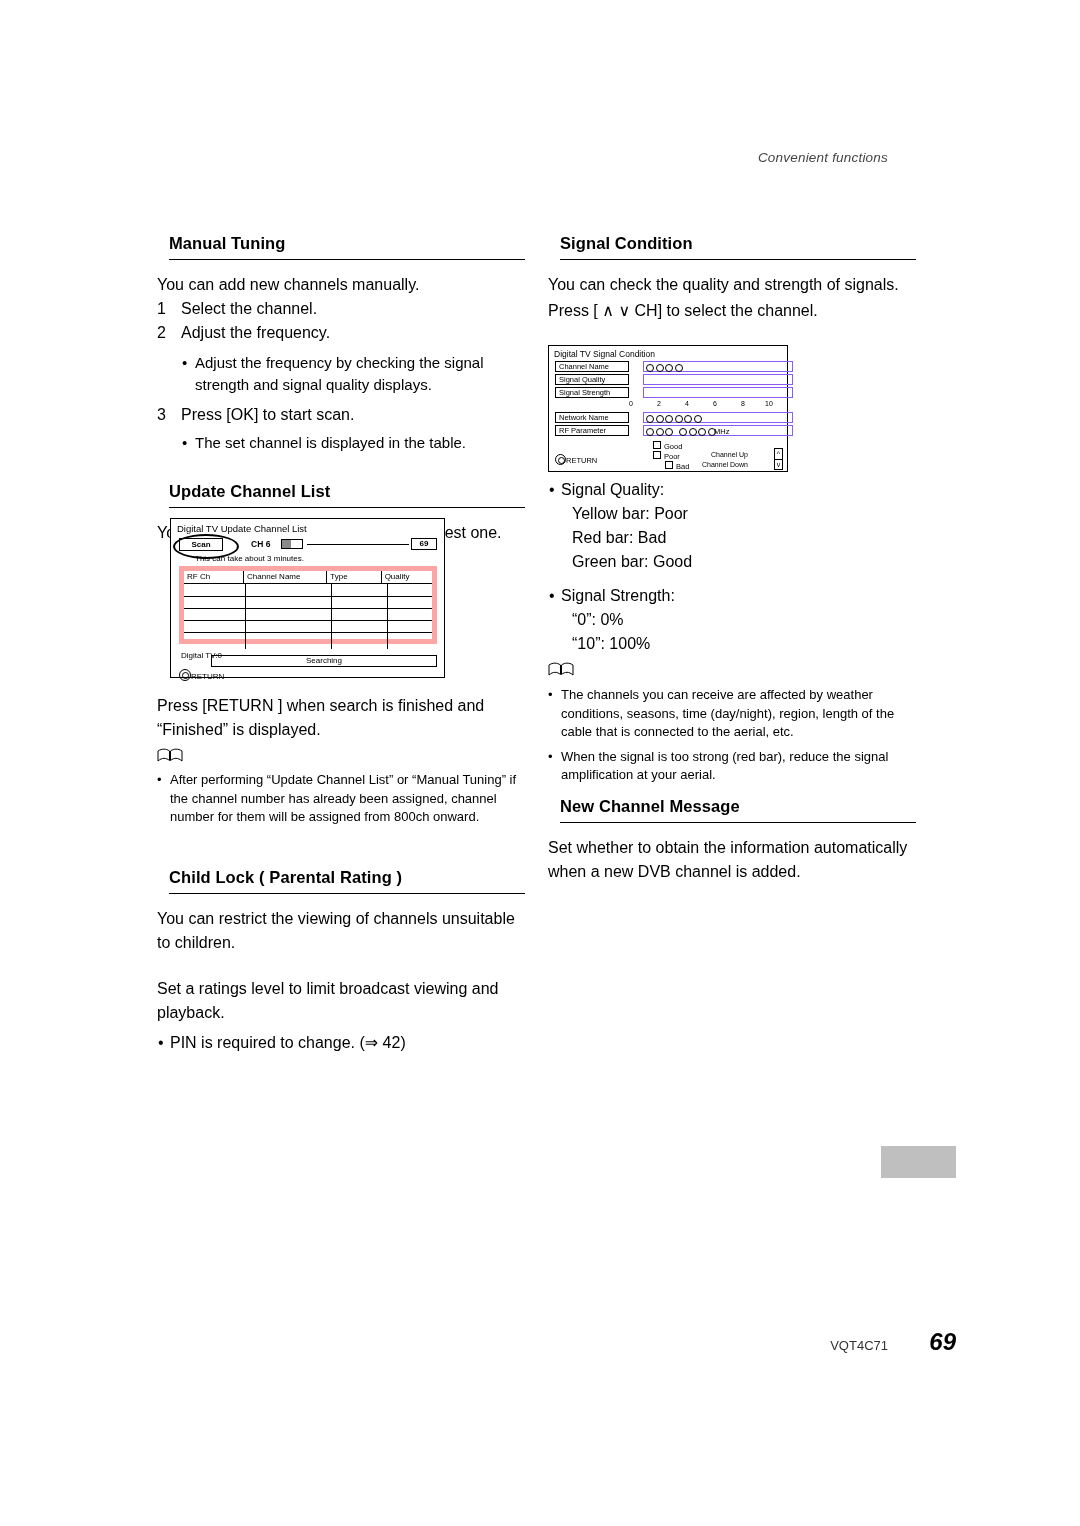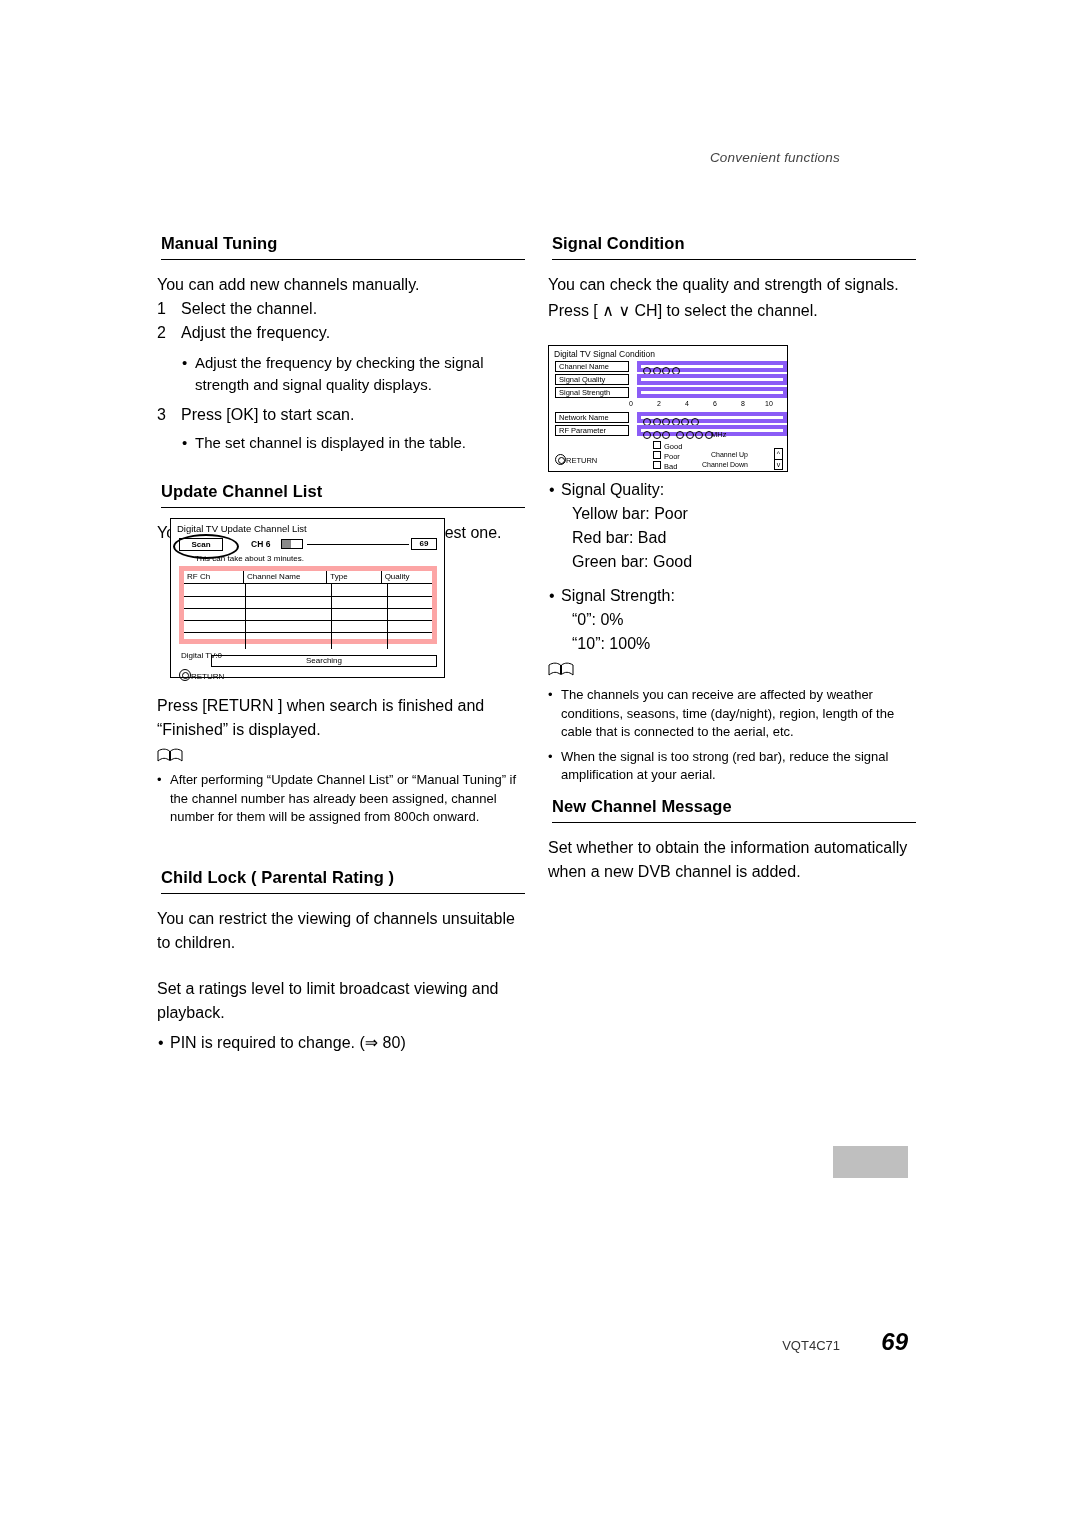--- a/index.html
+++ b/index.html
@@ -13,20 +13,21 @@
     position: relative;
     font-family: "Liberation Sans", sans-serif;
     color: #000;
     overflow: hidden;
   }
   .page {
     position: absolute;
     left: 0; top: 0;
     width: 1000px;
     height: 1526px;
+    padding-left: 48px;
   }
   
   .running-head {
     position: absolute;
     right: 160px;
     top: 150px;
     font-style: italic;
     font-size: 13.5px;
     color: #444;
     letter-spacing: 0.2px;
@@ -42,21 +43,21 @@
     position: absolute;
     left: 548px;
     top: 234px;
     width: 368px;
   }
   .sec-title {
     font-size: 16.5px;
     font-weight: bold;
     border-bottom: 1.5px solid #000;
     padding-bottom: 6px;
-    margin: 0 0 13px 4px;
+    margin: 0 0 13px 12px;
     letter-spacing: 0.1px;
   }
   .body-text {
     font-size: 16px;
     line-height: 24px;
     margin: 0;
   }
   .numlist {
     margin: 0;
     padding: 0;
@@ -209,22 +210,22 @@
     width: 240px;
     height: 127px;
   }
   #signal-panel .s-title { position:absolute; left:5px; top:3px; font-size: 8.5px;}
   #signal-panel .r { position:absolute; left: 6px; width: 228px; height: 11px; }
   #signal-panel .r .lbl {
     position:absolute; left:0; top:0; width: 74px; height: 11px;
     border:1px solid #000; box-sizing:border-box; font-size:7.5px; line-height:9px; padding-left:3px;
   }
   #signal-panel .r .val {
-    position:absolute; left: 82px; top:0; width: 150px; height: 11px;
-    border:4px solid #8b5cf6; box-sizing:border-box;
+    position:absolute; left: 88px; top:0; width: 150px; height: 11px;
+    border:1px solid #8b5cf6; box-sizing:border-box;
   }
   #signal-panel .circles {
     position:absolute; left: 2px; top: 1.5px; display:flex; gap:1.5px;
   }
   #signal-panel .circles span {
     width:6px; height:6px; border:1px solid #000; border-radius:50%; display:block;
   }
   #signal-panel .ticks {
     position: absolute; left: 78px; width: 150px; font-size: 7px;
   }
@@ -361,21 +362,21 @@
   </div>
 
   <div style="position:absolute;left:157px;top:771px;width:370px;">
     <div class="note-list">After performing “Update Channel List” or “Manual Tuning” if the channel number has already been assigned, channel number for them will be assigned from 800ch onward.</div>
   </div>
 
   <div style="position:absolute;left:157px;top:868px;width:368px;">
     <div class="sec-title">Child Lock ( Parental Rating )</div>
     <p class="body-text">You can restrict the viewing of channels unsuitable to children.</p>
     <p class="body-text" style="margin-top:22px;">Set a ratings level to limit broadcast viewing and playback.</p>
-    <div class="bullet-sm" style="font-size:16px;line-height:24px;margin-top:6px;padding-left:13px;">PIN is required to change. (⇒ 80)</div>
+    <div class="bullet-sm" style="font-size:16px;line-height:24px;margin-top:6px;padding-left:13px;">PIN is required to change. (⇒ 42)</div>
   </div>
 
   <div class="col-right">
     <div>
       <div class="sec-title">Signal Condition</div>
       <p class="body-text">You can check the quality and strength of signals.</p>
       <p class="body-text" style="margin-top:2px;">Press [ ∧  ∨  CH] to select the channel.</p>
     </div>
   </div>
 
@@ -443,21 +444,21 @@
         <span style="position:absolute;left:70px;top:1px;font-size:7.5px;">MHz</span>
       </div>
     </div>
 
     <div class="legend" style="left:104px;top:95px;">
       <span class="box"></span><span>Good</span>
     </div>
     <div class="legend" style="left:104px;top:105px;">
       <span class="box"></span><span>Poor</span>
     </div>
-    <div class="legend" style="left:104px;top:115px;">
+    <div class="legend" style="left:116px;top:115px;">
       <span class="box"></span><span>Bad</span>
     </div>
 
     <div class="navbtn" style="left:162px;top:105px;">Channel Up</div>
     <div class="navbtn" style="left:153px;top:115px;">Channel Down</div>
     <div class="updown" style="top:102px">
       <div>^</div>
       <div>v</div>
     </div>
 

